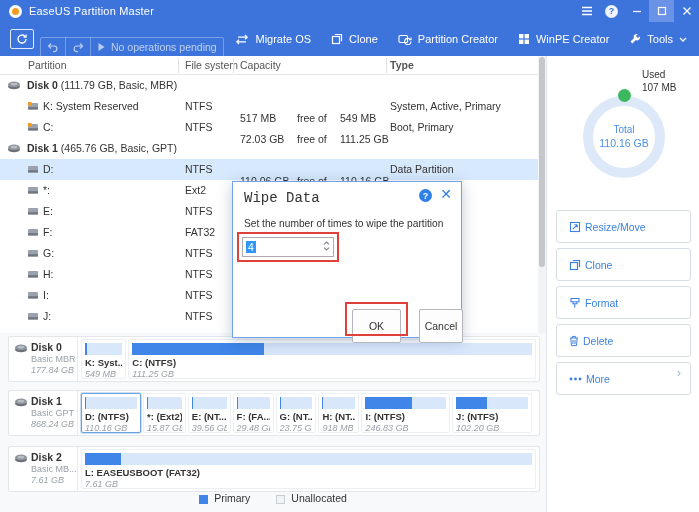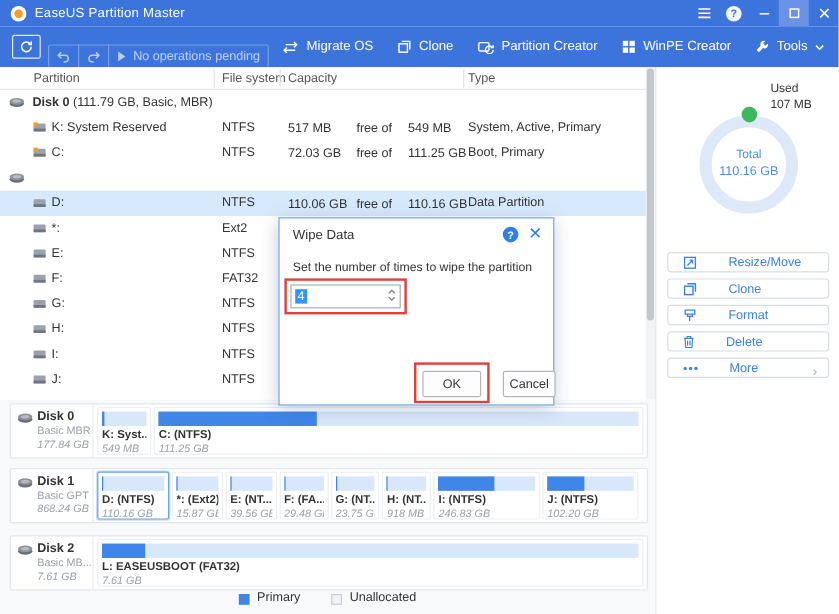--- a/index.html
+++ b/index.html
@@ -43,21 +43,21 @@
   .thead { position:relative; height:19px; border-bottom:1px solid #e4e7eb; }
   .th { position:absolute; top:3px; font-size:10.5px; color:#555; }
   .vsep { position:absolute; top:2px; height:15px; width:1px; background:#dfe3e8; }
   .tr { position:relative; height:21px; font-size:10.5px; color:#333; }
   .tr.sel { background:#d7e9fc; }
   .cell { position:absolute; top:4px; white-space:nowrap; }
   .c-name-disk { left:27px; }
   .c-name-part { left:43px; }
   .c-fs { left:185px; }
   .c-cap { left:240px; width:150px; }
-  .c-cap span { position:absolute; top:1px; white-space:nowrap; }
+  .c-cap span { position:absolute; top:12px; white-space:nowrap; }
   .c-type { left:390px; }
   .row-ic-disk { position:absolute; left:7px; top:5px; }
   .row-ic-part { position:absolute; left:27px; top:5px; }
   .disk-name { font-weight:bold; }
   .disk-info { font-weight:normal; }
 
   
   .scrollbar { position:absolute; left:538px; top:56px; width:8px; height:277px; background:#f2f3f5; }
   .scroll-thumb { position:absolute; left:1px; top:1px; width:6px; height:210px; background:#c3c6cb; border-radius:3px; }
 
@@ -66,22 +66,22 @@
                 border-left:1px solid #e2e6ec; }
   .donut-wrap { position:relative; height:150px; }
   .donut-ring { position:absolute; left:36px; top:40px; width:82px; height:82px; border-radius:50%;
                 border:10px solid #dde9f8; }
   .donut-dot { position:absolute; left:71px; top:33px; width:13px; height:13px; border-radius:50%; background:#3cb95f; }
   .donut-center { position:absolute; left:36px; top:68px; width:82px; text-align:center; color:#4a90e2; }
   .donut-center .t1 { font-size:10px; }
   .donut-center .t2 { font-size:10.5px; margin-top:2px; }
   .used-label { position:absolute; left:95px; top:12px; font-size:10px; color:#333; line-height:13px; }
   .side-buttons { position:absolute; left:9px; top:154px; width:135px; }
-  .side-btn { position:relative; height:17px; margin-bottom:5px; border:1px solid #d8dde5; border-radius:3px;
-              background:#fff; color:#3b82e0; font-size:10.5px; display:flex; align-items:center; gap:26px;
+  .side-btn { position:relative; height:33px; margin-bottom:5px; border:1px solid #d8dde5; border-radius:3px;
+              background:#fff; color:#3b82e0; font-size:10.5px; display:flex; align-items:center; gap:4px;
               padding-left:12px; }
   .side-btn .chev-r { position:absolute; right:9px; top:3px; font-size:12px; color:#9fb6d8; }
 
   
   .diskmap { position:absolute; left:0; top:333px; width:546px; height:179px; background:#f7f9fb; }
   .dcard { position:absolute; left:8px; width:532px; height:46px; background:#fff; border:1px solid #e3e6ea;
            border-radius:2px; display:flex; }
   .dlabel { position:relative; width:69px; border-right:1px solid #e9ebef; padding:4px 0 0 7px; }
   .dlabel .dname { font-size:10.5px; font-weight:bold; color:#333; padding-left:15px; }
   .dlabel .dtype { font-size:9px; color:#9aa0a8; padding-left:15px; margin-top:1px; }
@@ -97,31 +97,31 @@
   .legend { position:absolute; left:0; top:159px; width:546px; display:flex; justify-content:center; gap:26px;
             font-size:10.5px; color:#333; }
   .legend-item { display:flex; align-items:flex-end; gap:6px; }
   .lg-sq { width:9px; height:9px; }
   .lg-primary { background:#3f86e8; }
   .lg-unalloc { background:#f1f3f6; border:1px solid #c8ced6; }
 
   
   .dialog { position:absolute; left:232px; top:181px; width:230px; height:157px; background:#fff;
             border:1px solid #6ea3e8; box-shadow:0 3px 14px rgba(30,60,110,.28); z-index:40; }
-  .dlg-title { position:absolute; left:11px; top:8px; font-size:11px; color:#333; }
+  .dlg-title { position:absolute; left:11px; top:8px; font-size:14px; color:#333;font-family:Liberation Mono, monospace; }
   .dlg-help { position:absolute; right:29px; top:7px; width:13px; height:13px; border-radius:50%;
               background:#2f80e4; color:#fff; font-size:9px; font-weight:bold; display:flex;
               align-items:center; justify-content:center; }
   .dlg-close { position:absolute; right:9px; top:4px; color:#2f80e4; font-size:14px; line-height:16px; }
   .dlg-msg { position:absolute; left:11px; top:36px; font-size:10.2px; color:#333; white-space:nowrap; }
   .spinner { position:absolute; left:9px; top:55px; width:92px; height:20px; border:1px solid #abadb3;
              background:#fff; display:flex; align-items:center; }
   .spin-val { margin-left:3px; background:#3297fd; color:#fff; font-size:10.5px; padding:0 2px; }
   .spin-arrows { position:absolute; right:3px; top:2px; }
-  .dlg-btn { position:absolute; top:127px; height:22px; border:1px solid #b3b7bd; background:#fdfdfd;
+  .dlg-btn { position:absolute; top:127px; height:34px; border:1px solid #b3b7bd; background:#fdfdfd;
              font-size:10.5px; color:#333; display:flex; align-items:center; justify-content:center;
              border-radius:2px; }
   .btn-ok { left:119px; width:49px; }
   .btn-cancel { left:186px; width:44px; }
   .anno { position:absolute; border:2px solid #e0403a; z-index:45; pointer-events:none; }
   .anno-spin { left:4px; top:50px; width:102px; height:30px; }
   .anno-ok { left:112px; top:120px; width:63px; height:34px; }
 </style>
 </head>
 <body>
@@ -252,21 +252,21 @@
           </span>
         </span>
       </div>
   </div>
 
   <div class="content">
     <div class="thead" id="thead">
         <div class="th" style="left: 28px;">Partition</div>
         <div class="th" style="left: 185px;">File system</div>
         <div class="th" style="left: 240px;">Capacity</div>
-        <div class="th" style="left: 390px;">Type</div>
+        <div class="th" style="left: 390px; font-weight: bold;">Type</div>
         <div class="vsep" style="left: 178px;"></div>
         <div class="vsep" style="left: 233px;"></div>
         <div class="vsep" style="left: 386px;"></div>
       </div>
     <div id="tbody">
         <div class="tr">
           <span class="ic row-ic-disk">
             <svg width="14" height="10" viewBox="0 0 14 10">
               <ellipse cx="7" cy="6.4" rx="6" ry="2.8" fill="#6b7076"></ellipse>
               <ellipse cx="7" cy="4.4" rx="6" ry="2.8" fill="#8e949b"></ellipse>
@@ -310,20 +310,21 @@
           <div class="cell c-type">Boot, Primary</div>
         </div>
         <div class="tr">
           <span class="ic row-ic-disk">
             <svg width="14" height="10" viewBox="0 0 14 10">
               <ellipse cx="7" cy="6.4" rx="6" ry="2.8" fill="#6b7076"></ellipse>
               <ellipse cx="7" cy="4.4" rx="6" ry="2.8" fill="#8e949b"></ellipse>
               <ellipse cx="7" cy="4.2" rx="3.4" ry="1.4" fill="#b8bdc3"></ellipse>
             </svg>
           </span>
+          <div class="cell c-name-disk"><span class="disk-name">Disk 1 </span><span class="disk-info">(465.76 GB, Basic, GPT)</span></div>
         </div>
         <div class="tr sel">
           <span class="ic row-ic-part">
             <svg width="12" height="10" viewBox="0 0 12 10">
               <rect x="1" y="2" width="10" height="6.5" rx="1" fill="#9aa3ad"></rect>
               <rect x="1" y="6.2" width="10" height="2.3" fill="#6f7680"></rect>
             </svg>
           </span>
           <div class="cell c-name-part">D:</div>
           <div class="cell c-fs">NTFS</div>

